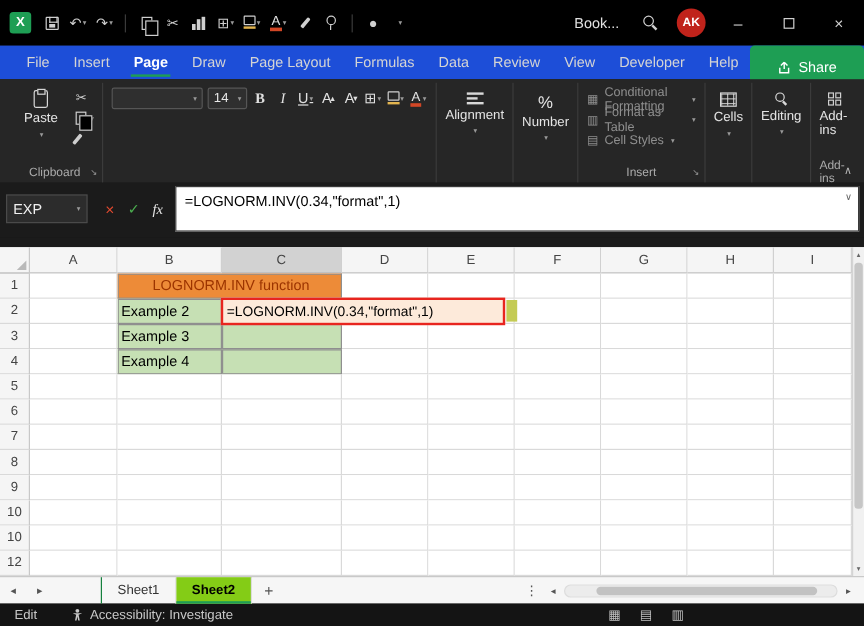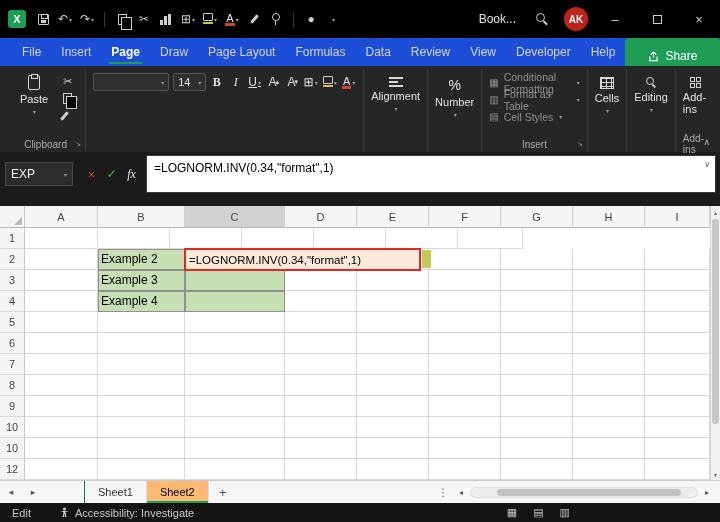--- a/index.html
+++ b/index.html
@@ -115,21 +115,21 @@
   .vs-arr { height:12px; display:flex; align-items:center; justify-content:center; font-size:6px; color:#666; }
   .vs-arr.down { position:absolute; bottom:0; width:100%; }
   .vs-thumb { position:absolute; top:13px; left:1px; width:7px; height:205px; background:#c6c6c6; border-radius:3px; }
 
   
   .tabbar { height:23px; background:#f6f6f6; border-top:1px solid #c9c9c9; display:flex; align-items:stretch; font-size:11px; color:#333; }
   .tab-nav { width:22px; display:flex; align-items:center; justify-content:center; color:#555; font-size:9px; }
   .tab-nav.right { margin-right:40px; }
   .sheet-tabs { display:flex; align-items:stretch; border-left:1px solid #15803d; }
   .tab { padding:0 13px; display:flex; align-items:center; border-right:1px solid #dcdcdc; position:relative; }
-  .tab.active { background:#fdba74; font-weight:normal; color:#000;text-align:right; }
+  .tab.active { background:#84cc16; font-weight:bold; color:#000;text-align:right; }
   .tab.active::after { content:""; position:absolute; left:0; right:0; bottom:0; height:2px; background:var(--accent); }
   .add-tab { width:28px; display:flex; align-items:center; justify-content:center; color:#555; font-size:13px; }
   .tab-dots { margin-left:auto; width:18px; display:flex; align-items:center; justify-content:center; color:#555; font-size:11px; }
   .hscroll { display:flex; align-items:center; gap:2px; margin:0 6px 0 2px; }
   .hs-arr { width:14px; text-align:center; color:#555; font-size:8px; }
   .hs-track { width:228px; height:11px; background:#ececec; border:1px solid #ddd; border-radius:6px; position:relative; }
   .hs-thumb { position:absolute; left:26px; top:1px; width:184px; height:7px; background:#c2c2c2; border-radius:4px; }
 
   
   .statusbar { height:19px; background:#141414; display:flex; align-items:center; color:#c8c8c8; font-size:11px; }
@@ -400,20 +400,21 @@
             <div class="col-hdr" style="width: 72px;">F</div>
             <div class="col-hdr" style="width: 72px;">G</div>
             <div class="col-hdr" style="width: 72px;">H</div>
             <div class="col-hdr" style="width: 65px;">I</div>
           </div>
       </div>
       <div>
           <div class="grid-row" style="height: 21px;">
             <div class="row-hdr">1</div>
             <div class="cell" style="width: 73px;"></div>
+            <div class="cell bordered" style="width: 187px; background: rgb(237, 139, 56); color: rgb(156, 52, 0); justify-content: center;">LOGNORM.INV function</div>
             <div class="cell" style="width: 72px;"></div>
             <div class="cell" style="width: 72px;"></div>
             <div class="cell" style="width: 72px;"></div>
             <div class="cell" style="width: 72px;"></div>
             <div class="cell" style="width: 72px;"></div>
             <div class="cell" style="width: 65px;"></div>
           </div>
           <div class="grid-row" style="height: 21px;">
             <div class="row-hdr">2</div>
             <div class="cell" style="width: 73px;"></div>

